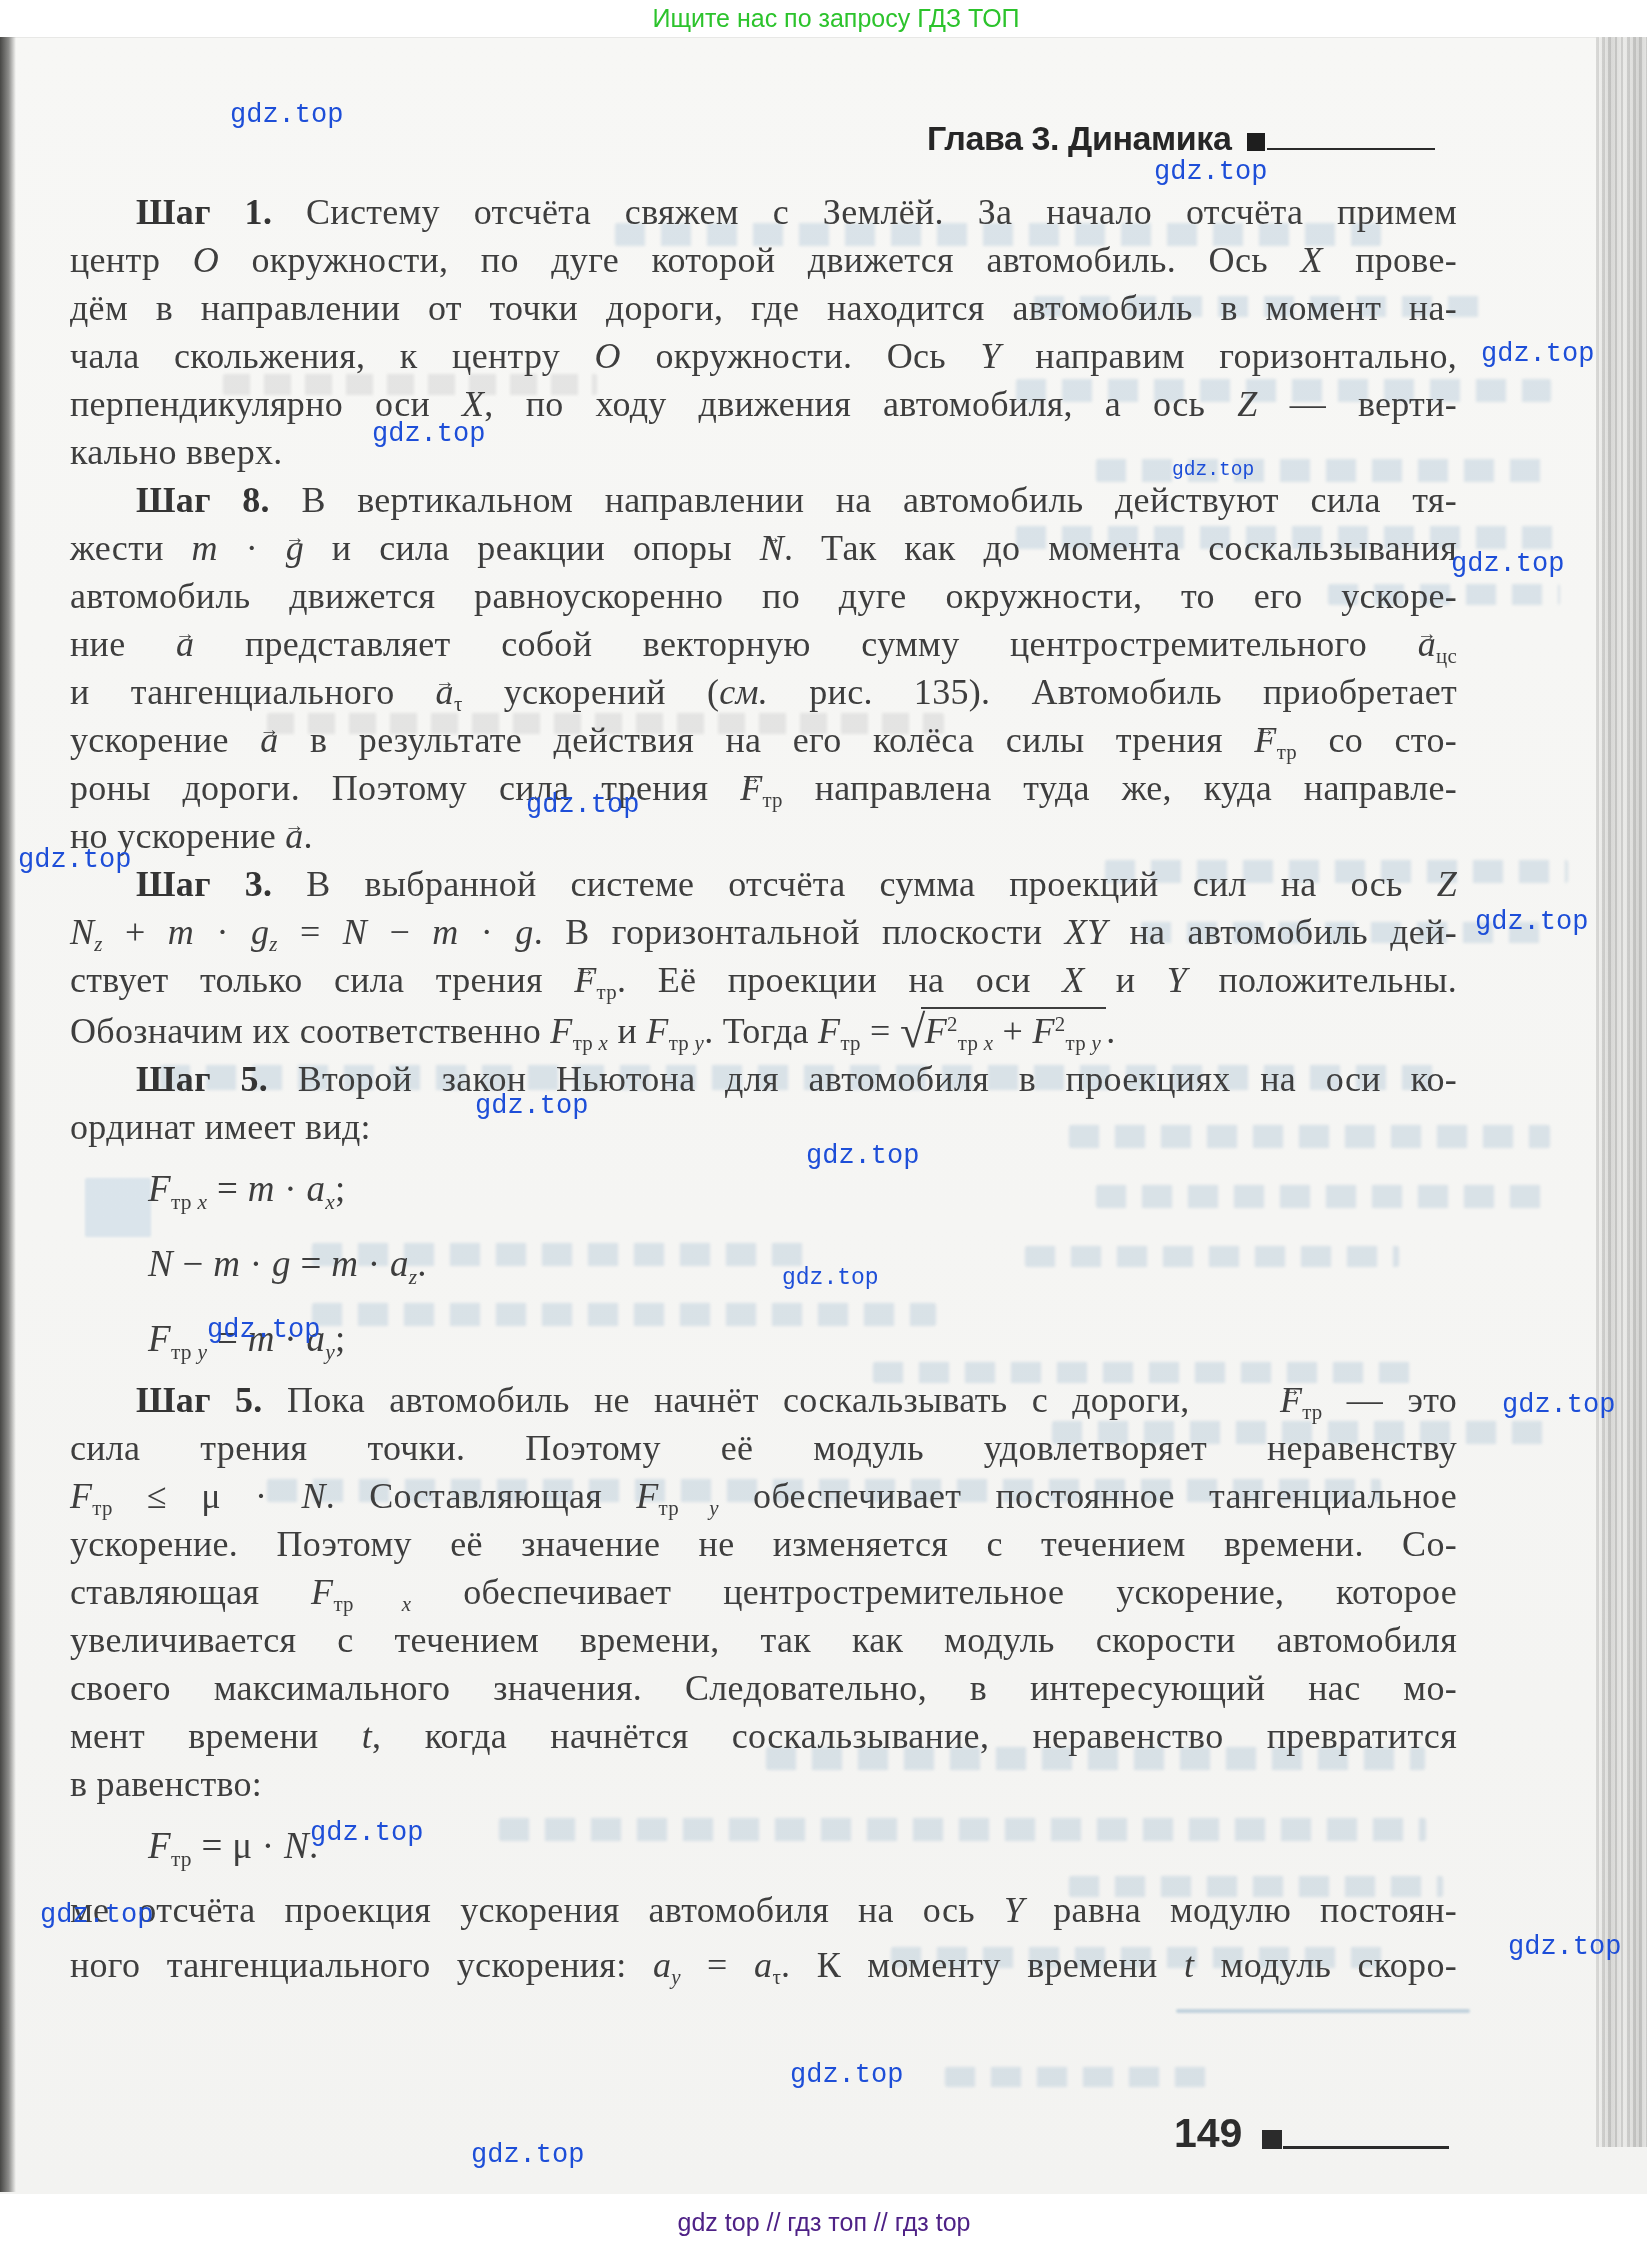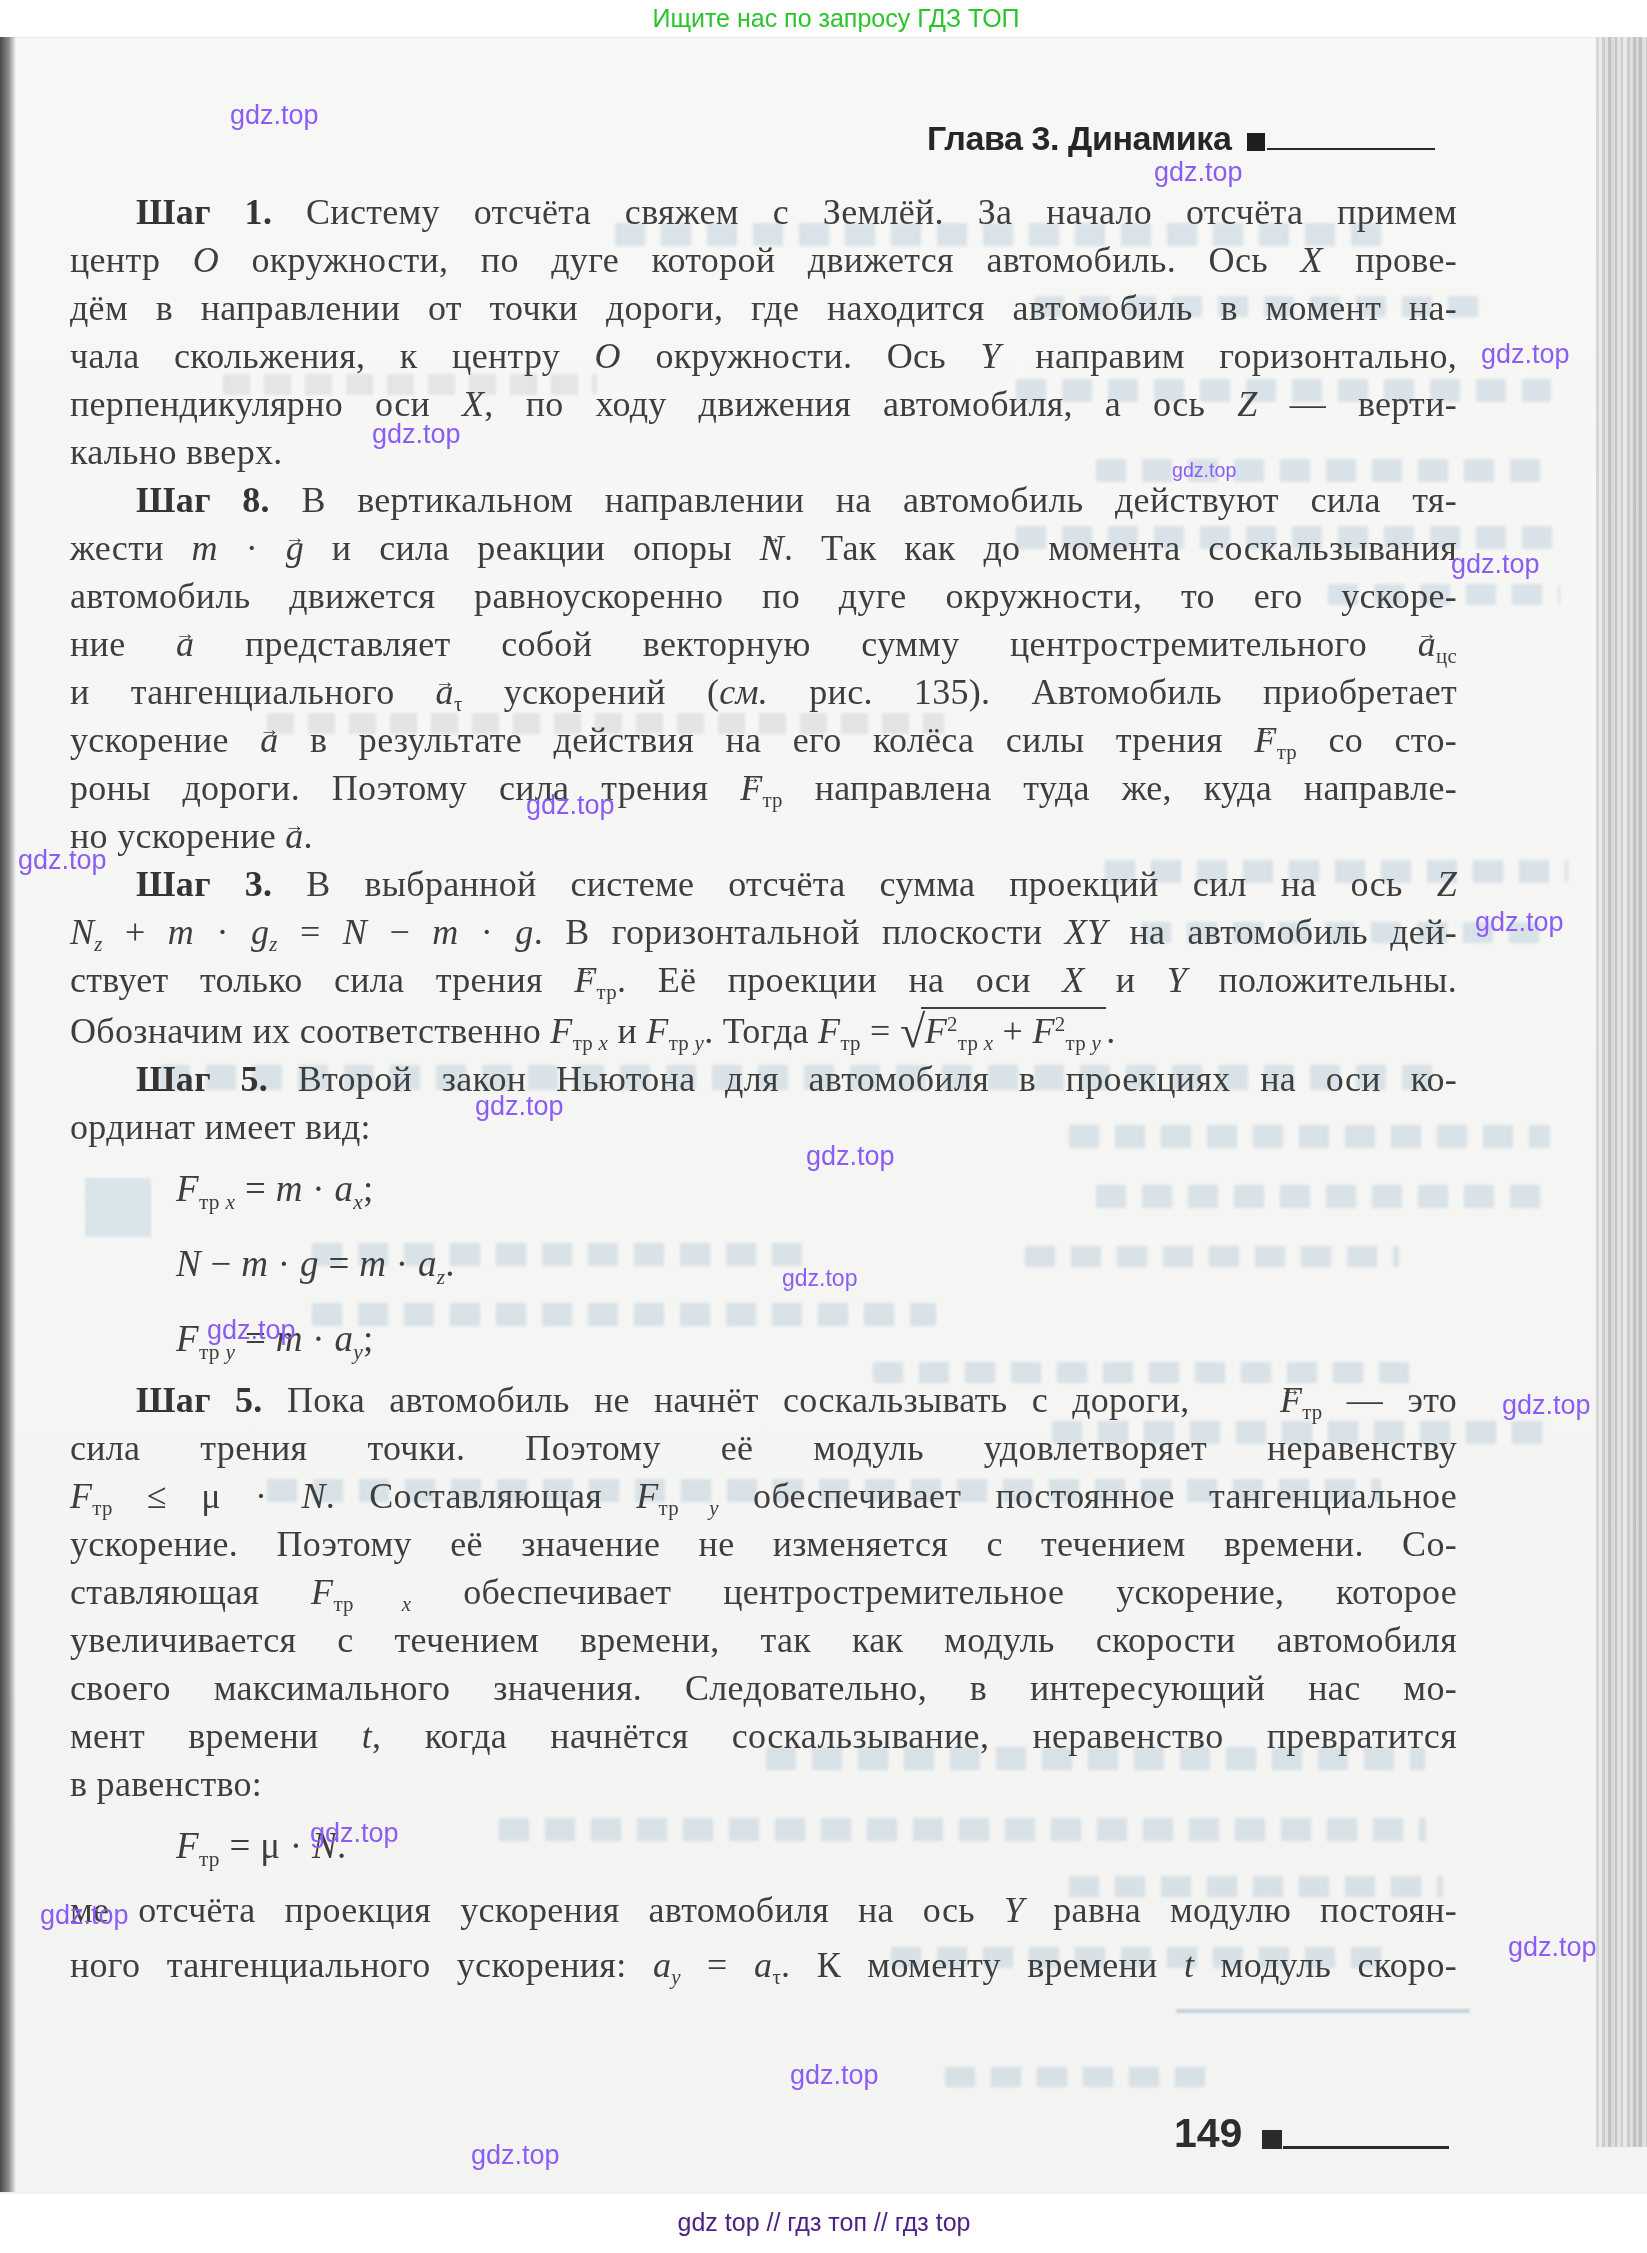--- a/index.html
+++ b/index.html
@@ -35,34 +35,34 @@
   .pagenum .t{font-family:"Liberation Sans",sans-serif;font-weight:700;font-size:41px;color:#2d2d2d;}
   .pagenum .sqb{width:19.6px;height:19.6px;background:#2b2b2b;margin:19.6px 0 0 19.6px;}
   .pagenum .rule{width:166px;height:2.7px;background:#2b2b2b;margin:36px 0 0 1.8px;}
 
   
   .textcol{position:absolute;left:70px;top:188px;width:1387px;z-index:10;
            font-size:36px;line-height:48px;color:#3e3e3e;letter-spacing:0.3px;}
   .line{text-align:justify;text-align-last:justify;}
   .line.short{text-align-last:left;}
   .line.ind{text-indent:66px;}
-  .line.eq{text-align-last:left;margin-left:106px;line-height:75px;font-size:37px;}
+  .line.eq{text-align-last:left;margin-left:78px;line-height:75px;font-size:37px;}
   .line b{font-weight:700;color:#343434;}
   .line i{font-style:italic;}
   sub{font-size:.58em;vertical-align:-.35em;line-height:0;}
   sup{font-size:.58em;vertical-align:.55em;line-height:0;}
   .v{position:relative;display:inline-block;}
   .v s{position:absolute;left:50%;transform:translateX(-50%);top:-.55em;
        font-size:.55em;text-decoration:none;font-style:normal;letter-spacing:0;}
   .rt{font-size:1.28em;position:relative;top:3.6px;margin-right:-4.5px;}
   .sq{border-top:2.7px solid #3e3e3e;padding:1.8px 5.3px 0 3.6px;}
 
   
-  .wm{position:absolute;z-index:30;font-family:Liberation Sans, sans-serif;font-weight:500;
-      color:#8b5cf6;white-space:nowrap;}
+  .wm{position:absolute;z-index:30;font-family:Liberation Mono, monospace;font-weight:500;
+      color:#1d4ed8;white-space:nowrap;}
 
   
   .ghost{position:absolute;z-index:2;border-radius:2.7px;filter:blur(1.8px);}
   .ghost.c{background:repeating-linear-gradient(90deg,rgba(104,148,184,.20) 0 30px,rgba(104,148,184,0) 30px 46px);}
   .ghost.g{background:repeating-linear-gradient(90deg,rgba(125,125,130,.15) 0 27px,rgba(125,125,130,0) 27px 41px);}
   .ghost.box{background:rgba(142,182,212,.26);filter:blur(0.9px);border-radius:1.8px;}
   .ghost.bar{background:rgba(104,148,184,.35);filter:blur(0.9px);}
 </style>
 </head>
 <body>

